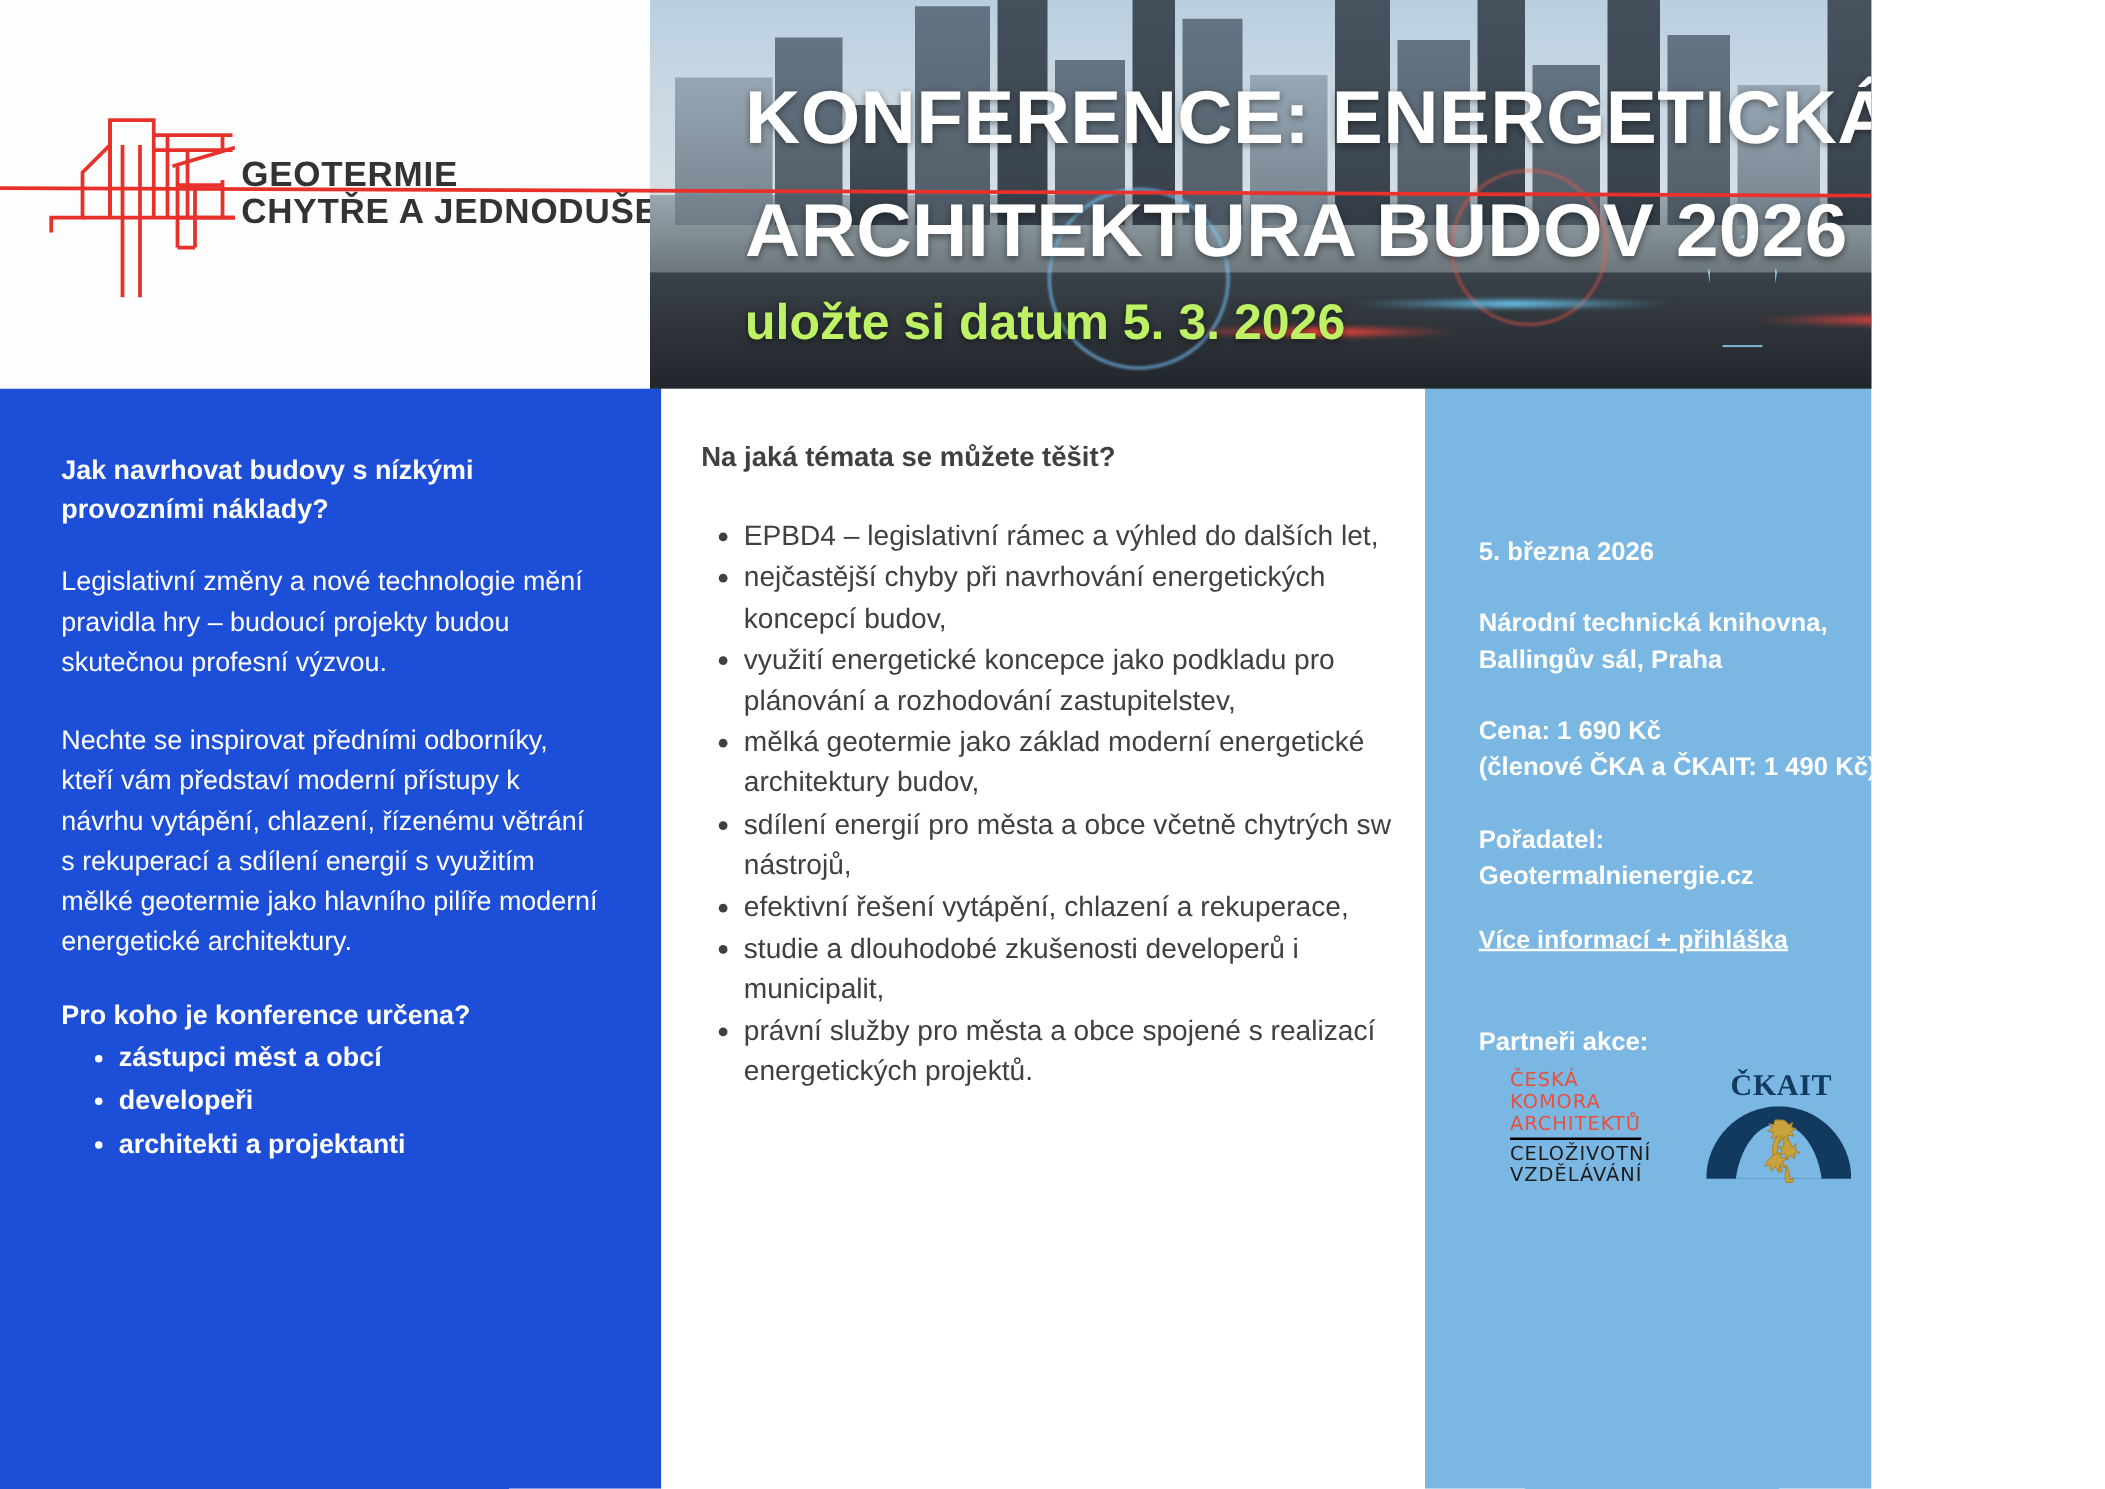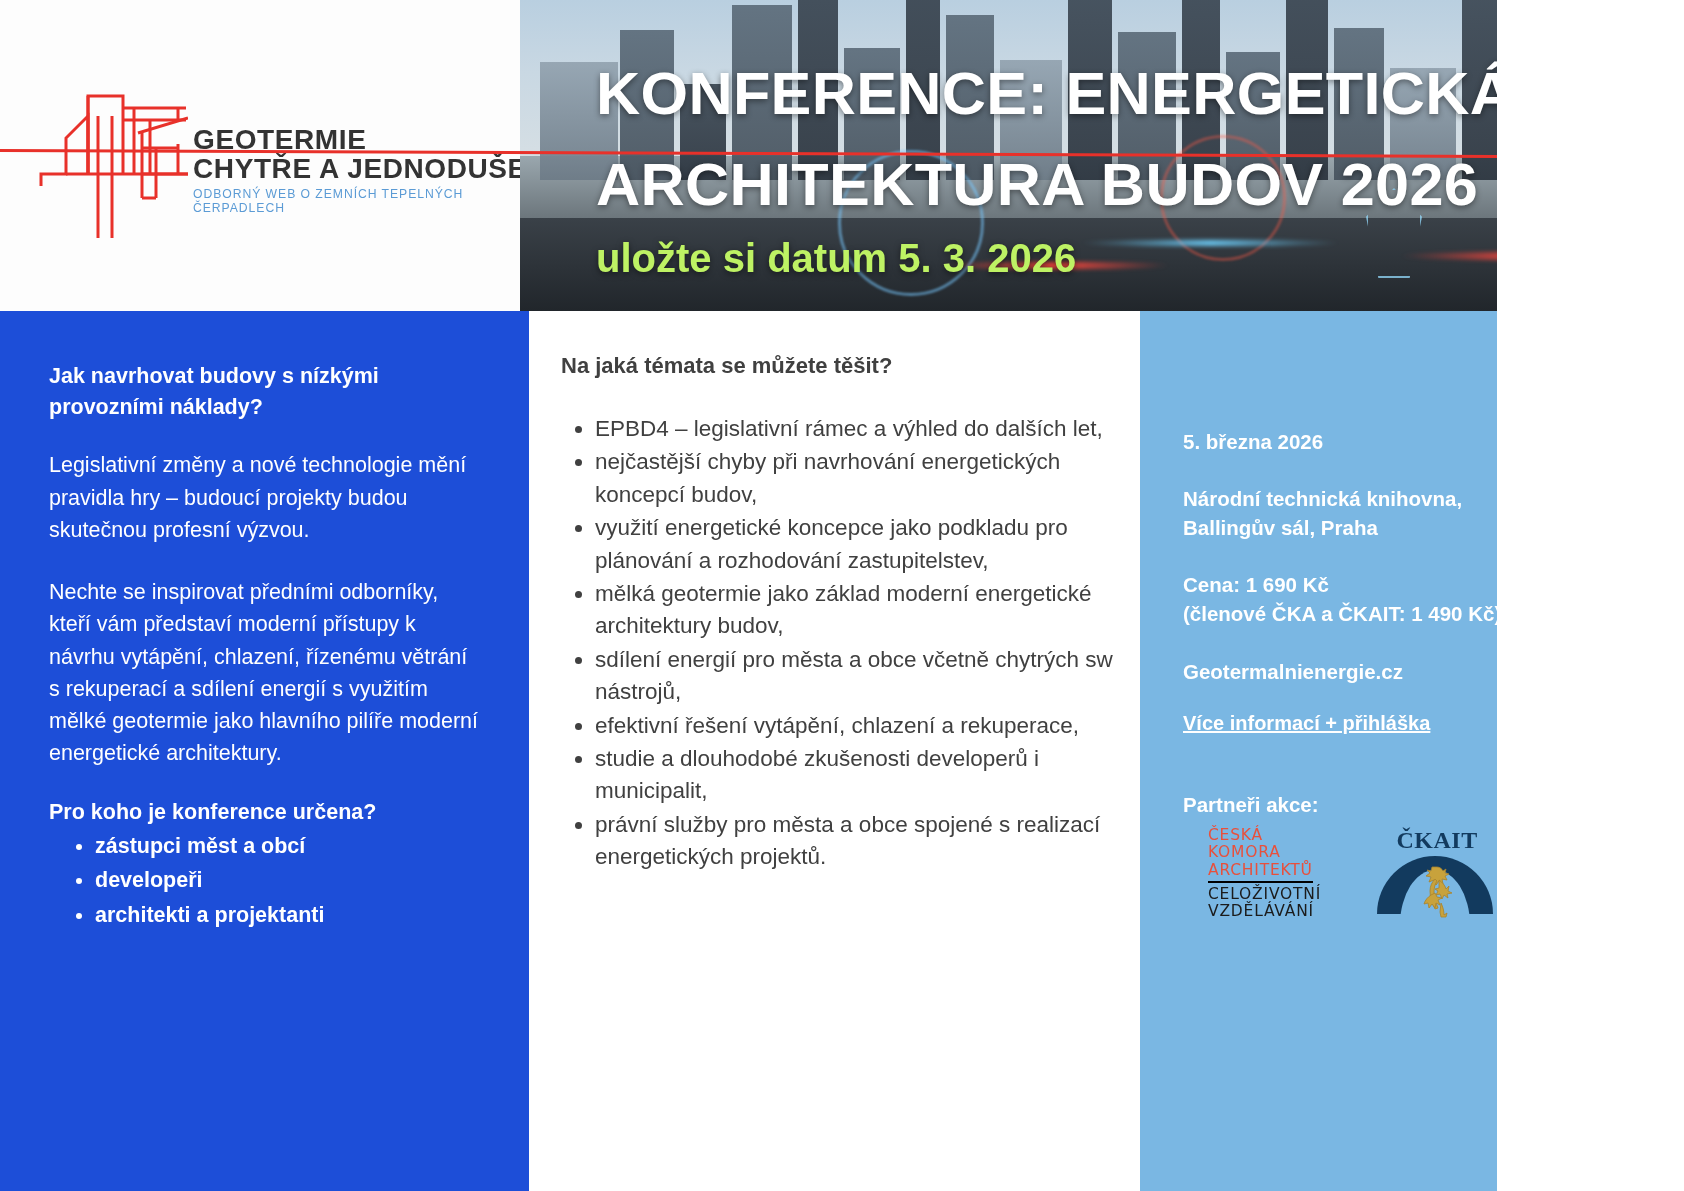--- a/index.html
+++ b/index.html
@@ -72,21 +72,21 @@
   .mh{font-size:22px;font-weight:bold;margin:0 0 34px 0;padding-left:16px;}
   .mlist{margin:0;padding-left:50px;list-style:disc;}
   .mlist li{font-size:22.5px;line-height:1.44;margin-bottom:1px;}
 
   .blue-inner{padding:116px 0 0 43px;}
   .bline{font-size:20.5px;font-weight:bold;line-height:1.42;margin:0;}
   .bgap{height:28px;}
   .bgap-s{height:26px;}
   .blink{font-size:20px;font-weight:bold;text-decoration:underline;color:#ffffff;display:inline-block;}
   .partners-h{font-size:20.5px;font-weight:bold;margin:0 0 10px 0;}
-  .partners-row{display:flex;align-items:flex-start;gap:56px;margin-left:25px;}
+  .partners-row{display:flex;align-items:flex-start;gap:44px;margin-left:25px;}
 
   .cka{font-family:"DejaVu Sans", sans-serif;line-height:1.12;}
   .cka .r{color:#e8503c;font-size:15.5px;letter-spacing:.8px;font-weight:500;}
   .cka .ul{border-bottom:2px solid #000000;display:inline-block;padding-bottom:1px;}
   .cka .b{color:#1b1b1b;font-size:15.5px;letter-spacing:.8px;font-weight:500;}
 
   .ckait{position:relative;width:120px;height:108px;}
   .ckait-word{font-family:"Liberation Serif", serif;font-weight:bold;font-size:24px;color:#123a5e;
     letter-spacing:.5px;text-align:center;}
   .ckait-arc{position:relative;width:116px;height:58px;margin-top:2px;overflow:hidden;}
@@ -127,21 +127,20 @@
               <polyline points="104,120 118,120"></polyline>
               <polyline points="112,96 112,42"></polyline>
               <polyline points="28,96 150,96"></polyline>
             </g>
           </svg>
         </div>
 
         <div class="logo-text">
           <div class="logo-line1">GEOTERMIE</div>
           <div class="logo-line2">CHYTŘE A JEDNODUŠE</div>
-          <div class="logo-sub">ODBORNÝ WEB O ZEMNÍCH TEPELNÝCH ČERPADLECH</div>
         </div>
 
       </div>
     </div>
 
     <div class="hero">
       <div class="hero-sky"></div>
       <div class="hero-ground"></div>
 
       <div class="bld l" style="left:20px;width:78px;height:118px;"></div>
@@ -219,20 +218,21 @@
     <div class="col-blue">
       <div class="blue-inner">
         <p class="bline">5. března 2026</p>
         <div class="bgap"></div>
         <p class="bline">Národní technická knihovna,</p>
         <p class="bline">Ballingův sál, Praha</p>
         <div class="bgap"></div>
         <p class="bline">Cena: 1 690 Kč</p>
         <p class="bline">(členové ČKA a ČKAIT: 1 490 Kč)</p>
         <div class="bgap"></div>
+        <p class="bline">Pořadatel:</p>
         <p class="bline">Geotermalnienergie.cz</p>
         <div class="bgap-s"></div>
         <a class="blink" href="#">Více informací + přihláška</a>
 
         <div style="height:58px;"></div>
 
         <p class="partners-h">Partneři akce:</p>
 
         <div class="partners-row">
 

